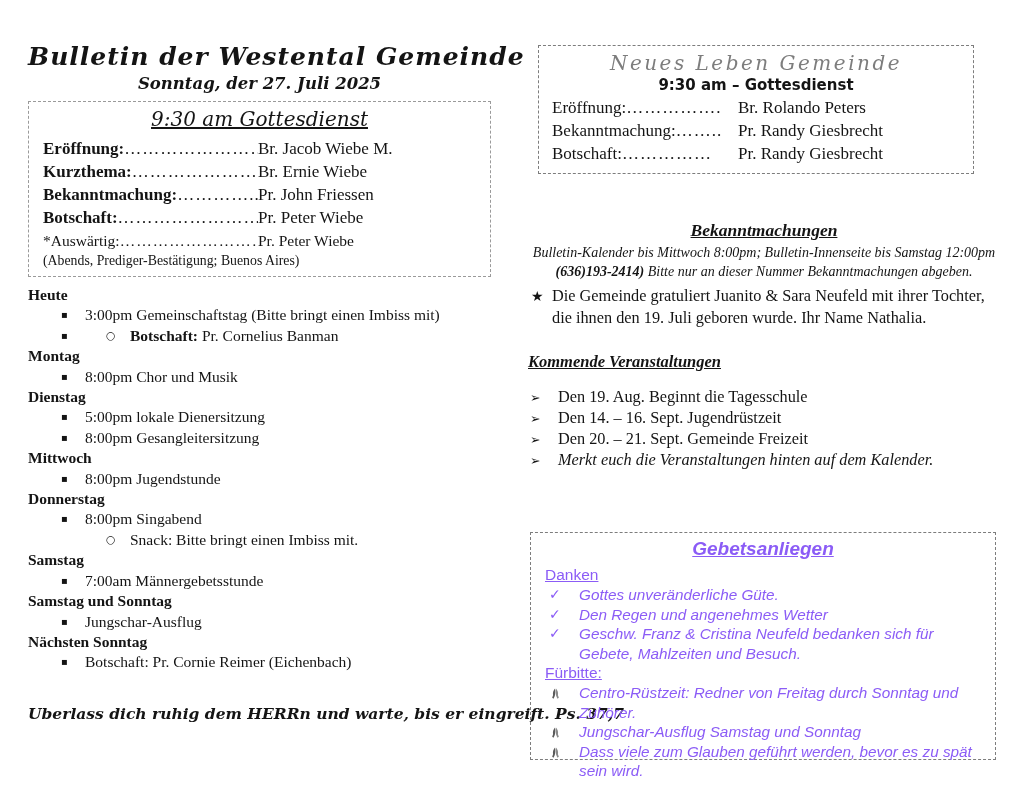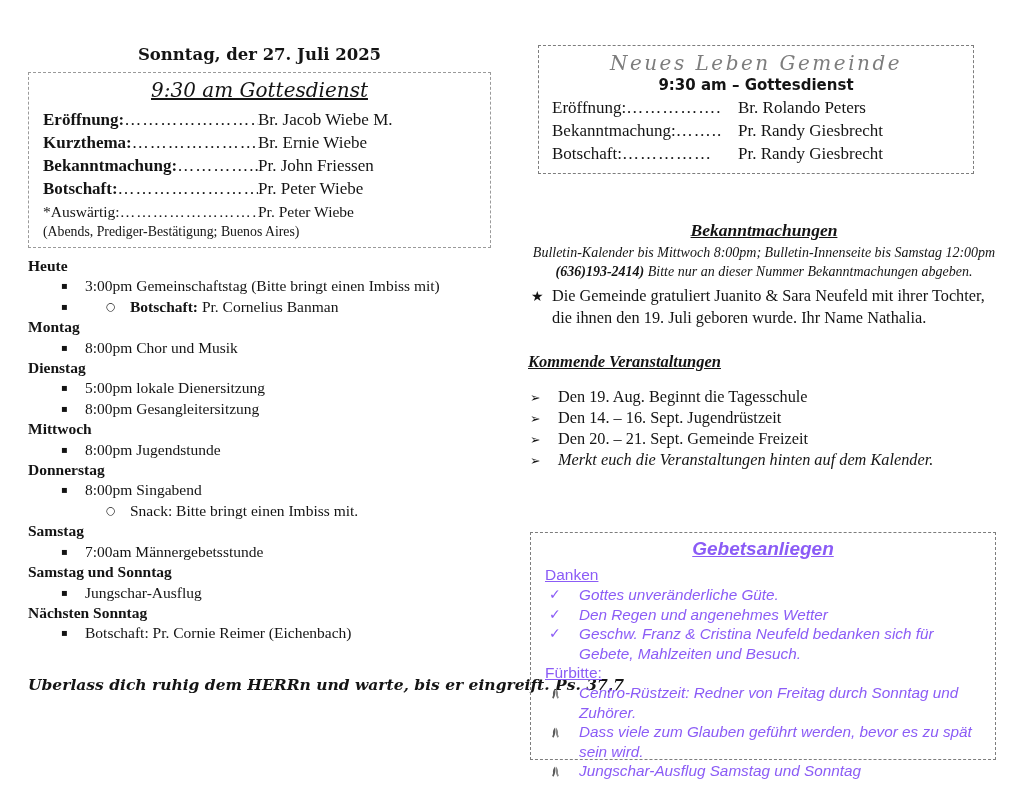--- a/index.html
+++ b/index.html
@@ -10,21 +10,21 @@
   }
 
   
   .col-left { position:absolute; left:28px; top:42px; width:463px; }
 
   .main-title {
     font-family:"DejaVu Serif",serif; font-style:italic; font-weight:bold;
     font-size:25px; text-align:center; letter-spacing:1px; white-space:nowrap;
   }
   .main-subtitle {
-    font-family:"DejaVu Serif",serif; font-weight:bold;
+    font-family:"DejaVu Serif",serif; font-style:italic; font-weight:bold;
     font-size:16.5px; text-align:center; margin-top:3px;
   }
 
   .svc-box { border:1px dashed #9a9a9a; margin-top:8px; padding:3px 14px 7px 14px; }
   .svc-head {
     font-family:"DejaVu Serif",serif; font-style:italic; font-size:20px;
     text-align:center; text-decoration:underline; margin:2px 0 6px 0;
   }
   .svc-row { display:flex; font-size:17px; line-height:23px; }
   .svc-label { font-weight:bold; white-space:nowrap; }
@@ -102,20 +102,21 @@
               line-height:19.5px; }
   .geb-item .chk { position:absolute; left:4px; top:0; font-style:normal; font-weight:bold;
                    font-size:14px; font-family:"DejaVu Sans",sans-serif; }
   .geb-item .hands { position:absolute; left:4px; top:3px; }
 </style>
 </head>
 <body>
 
 <div class="col-left">
 
+  <div class="main-title">Bulletin der Westental Gemeinde</div>
   <div class="main-subtitle">Sonntag, der 27. Juli 2025</div>
 
   <div class="svc-box">
     <div class="svc-head">9:30 am Gottesdienst</div>
 
     <div class="svc-row">
       <span class="svc-label">Eröffnung:</span>
       <span class="svc-dots">……………………..</span>
       <span class="svc-name">Br. Jacob Wiebe M.</span>
     </div>
@@ -229,22 +230,22 @@
           <path d="M7.4 1.2 C5.4 3.4 4.4 6.4 5 9.4 L3.9 12.6 5.6 13.8 7.1 10.6 C7.9 7.4 8 4 7.4 1.2 Z" fill="#5a5a5a"></path>
           <path d="M8.6 1.2 C10.6 3.4 11.6 6.4 11 9.4 L12.1 12.6 10.4 13.8 8.9 10.6 C8.1 7.4 8 4 8.6 1.2 Z" fill="#8a8a8a"></path>
         </svg></span>
     <span>Centro-Rüstzeit: Redner von Freitag durch Sonntag und Zuhörer.</span>
   </div>
   <div class="geb-item">
     <span class="hands"><svg width="13" height="14" viewBox="0 0 16 16">
           <path d="M7.4 1.2 C5.4 3.4 4.4 6.4 5 9.4 L3.9 12.6 5.6 13.8 7.1 10.6 C7.9 7.4 8 4 7.4 1.2 Z" fill="#5a5a5a"></path>
           <path d="M8.6 1.2 C10.6 3.4 11.6 6.4 11 9.4 L12.1 12.6 10.4 13.8 8.9 10.6 C8.1 7.4 8 4 8.6 1.2 Z" fill="#8a8a8a"></path>
         </svg></span>
-    <span>Dass viele zum Glauben geführt werden, bevor es zu spät sein wird.</span>
+    <span>Jungschar-Ausflug Samstag und Sonntag</span>
   </div>
   <div class="geb-item">
     <span class="hands"><svg width="13" height="14" viewBox="0 0 16 16">
           <path d="M7.4 1.2 C5.4 3.4 4.4 6.4 5 9.4 L3.9 12.6 5.6 13.8 7.1 10.6 C7.9 7.4 8 4 7.4 1.2 Z" fill="#5a5a5a"></path>
           <path d="M8.6 1.2 C10.6 3.4 11.6 6.4 11 9.4 L12.1 12.6 10.4 13.8 8.9 10.6 C8.1 7.4 8 4 8.6 1.2 Z" fill="#8a8a8a"></path>
         </svg></span>
-    <span>Jungschar-Ausflug Samstag und Sonntag</span>
+    <span>Dass viele zum Glauben geführt werden, bevor es zu spät sein wird.</span>
   </div>
 </div>
 
 </body></html>

